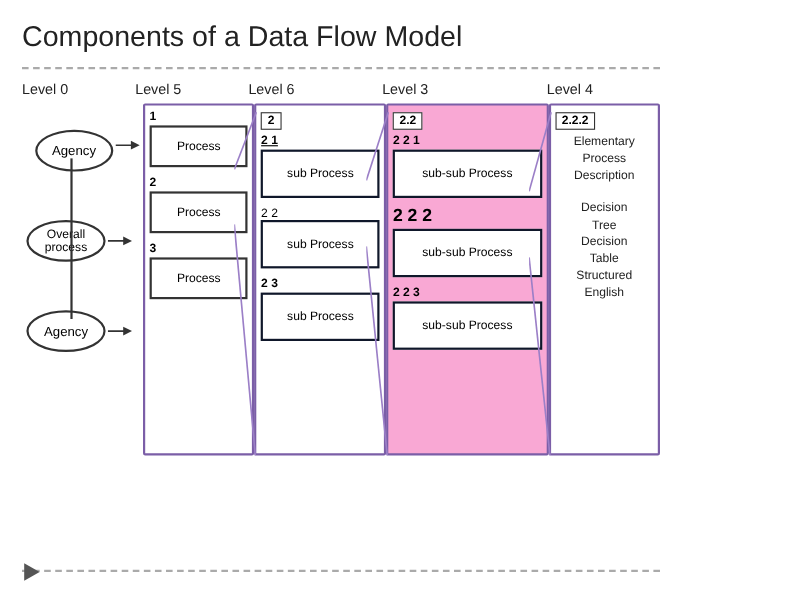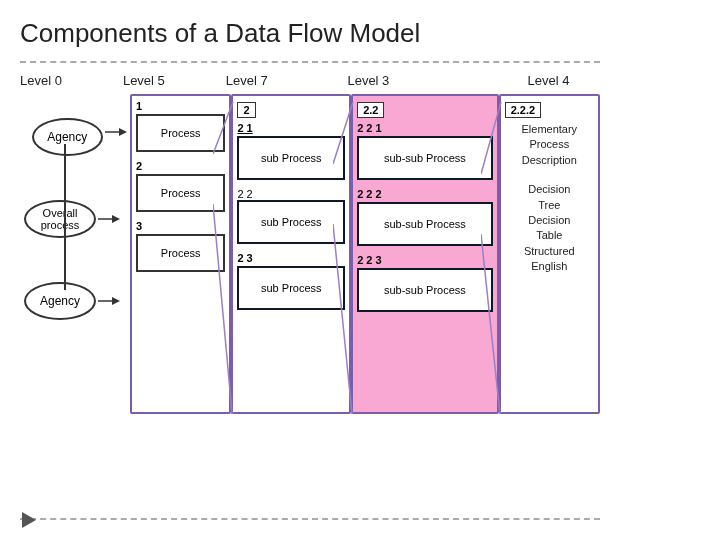--- a/index.html
+++ b/index.html
@@ -41,21 +41,21 @@
     .level-header {
       font-size: 13px;
       color: #222;
       text-align: left;
     }
 
     .level-header-0 { width: 110px; }
     .level-header-1 { width: 110px; }
     .level-header-2 { width: 130px; }
     .level-header-3 { width: 160px; }
-    .level-header-4 { width: 110px; text-align: center; }
+    .level-header-4 { width: 110px; }
 
     .main-content {
       display: flex;
       flex-direction: row;
       align-items: flex-start;
       gap: 0;
       position: relative;
     }
 
     
@@ -222,21 +222,21 @@
 
 <div class="page">
 
   <h1 class="title">Components of a Data Flow Model</h1>
 
   <div class="divider-top"></div>
 
   <div class="level-headers">
     <div class="level-header level-header-0">Level 0</div>
     <div class="level-header level-header-1">Level 5</div>
-    <div class="level-header level-header-2">Level 7</div>
+    <div class="level-header level-header-2">Level 6</div>
     <div class="level-header level-header-3">Level 3</div>
     <div class="level-header level-header-4">Level 4</div>
   </div>
 
   <div class="main-content">
 
     <div class="col0-layout">
 
       <div class="col0-vert"></div>
 
@@ -347,21 +347,21 @@
         <div class="level-badge">2.2</div>
         
         <div style="margin-bottom:8px;">
           <div style="font-size:11px; font-weight:bold; margin-bottom:2px;">2 2 1</div>
           <div class="sub-process-box">
             <span>sub-sub Process</span>
           </div>
         </div>
         
         <div style="margin-bottom:8px;">
-          <div style="font-size:11px; font-weight:bold; margin-bottom:2px;">2 2 2</div>
+          <div style="font-size:16px; font-weight:bold; margin-bottom:2px;">2 2 2</div>
           <div class="sub-process-box">
             <span>sub-sub Process</span>
           </div>
         </div>
         
         <div style="margin-bottom:8px;">
           <div style="font-size:11px; font-weight:bold; margin-bottom:2px;">2 2 3</div>
           <div class="sub-process-box">
             <span>sub-sub Process</span>
           </div>

